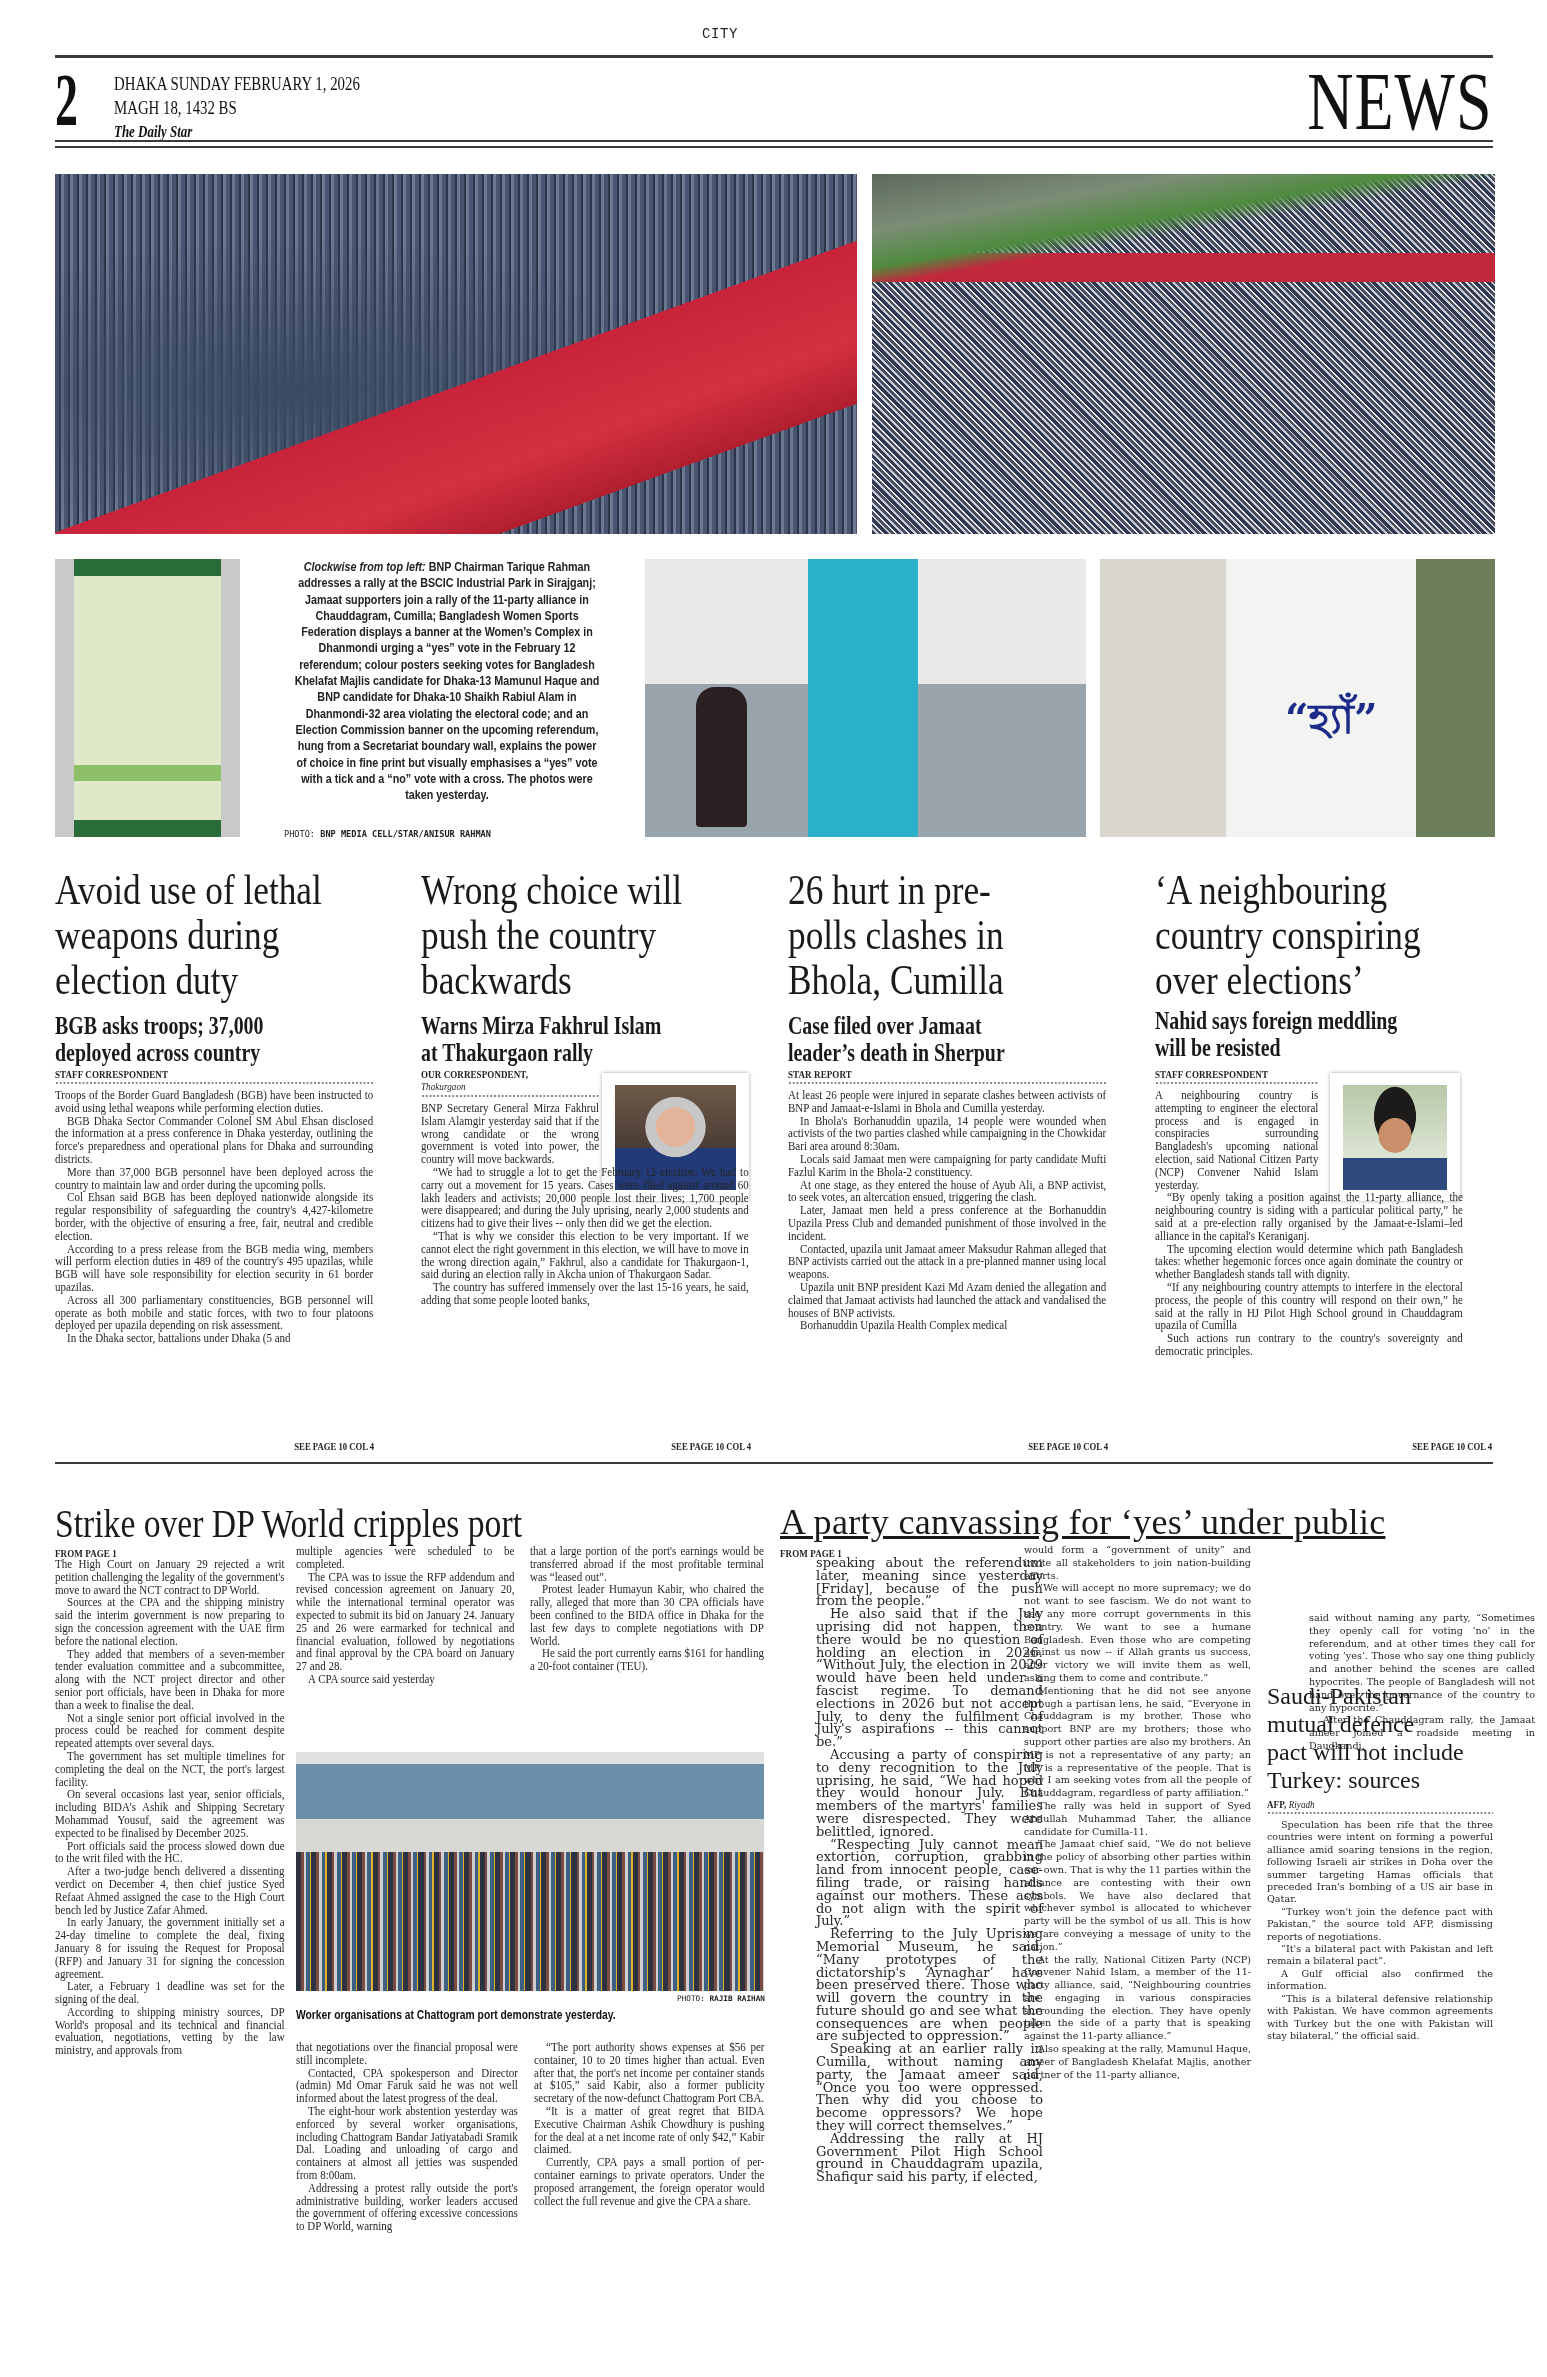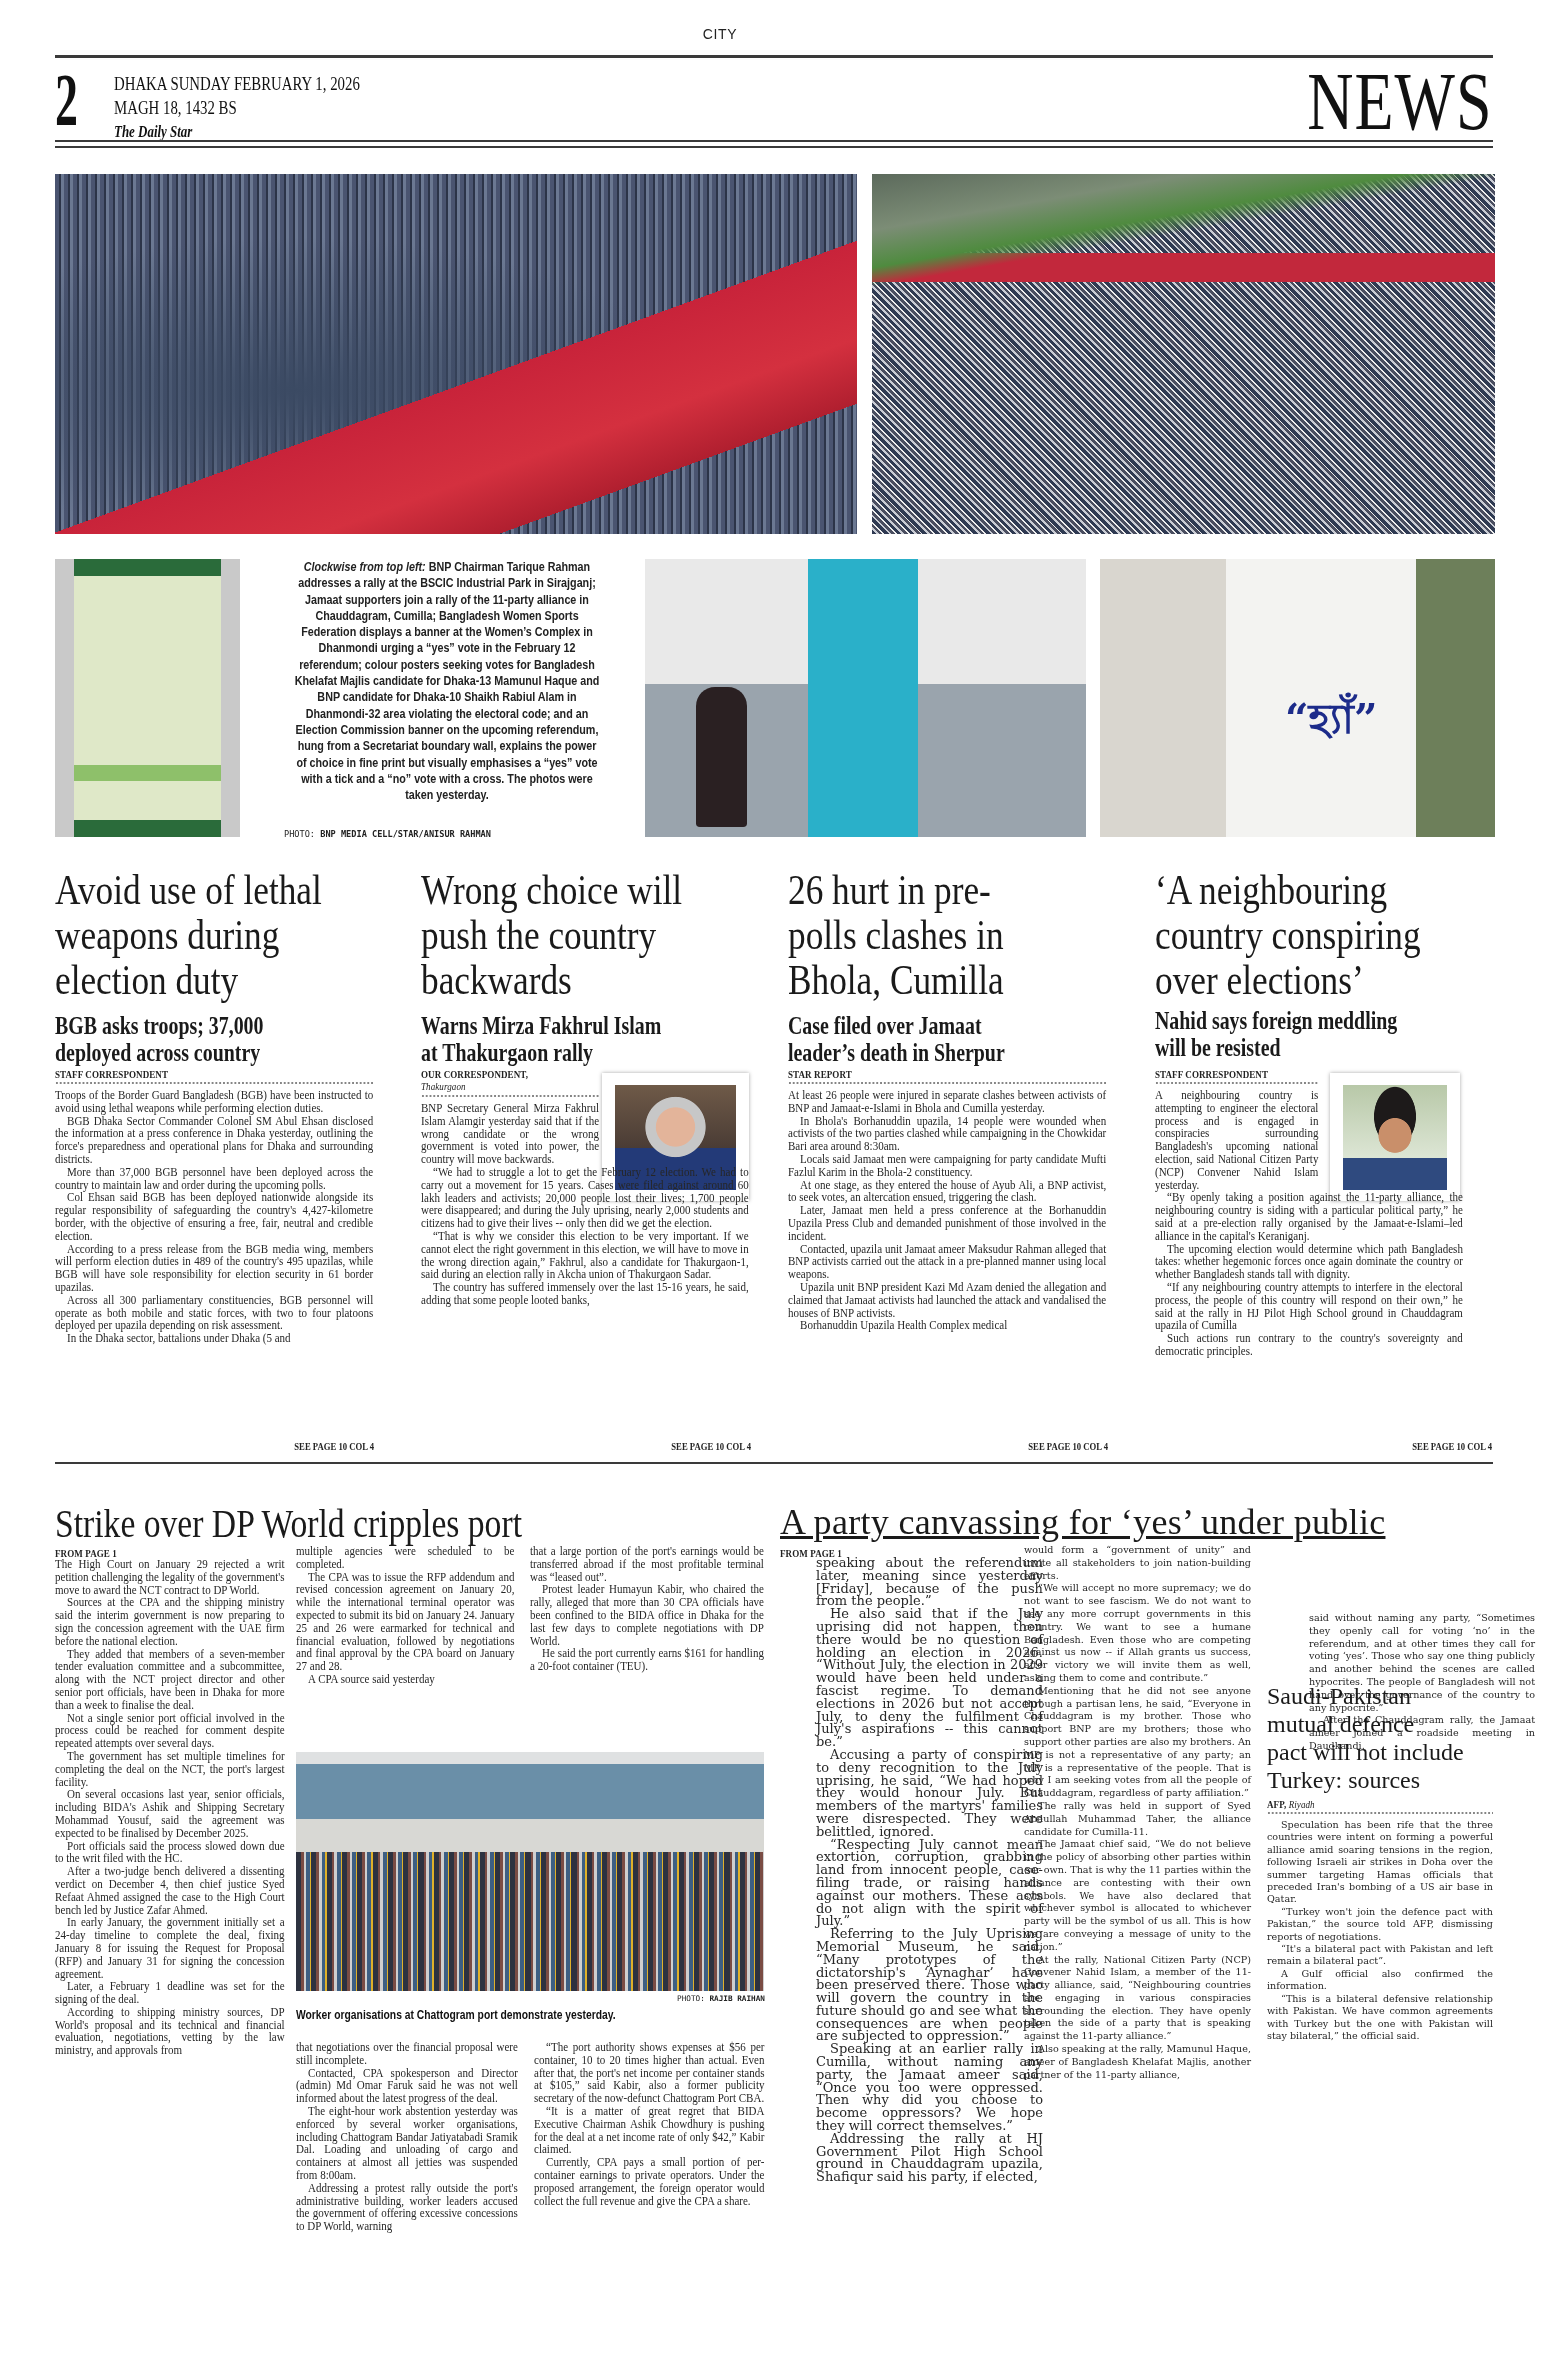--- a/index.html
+++ b/index.html
@@ -2,21 +2,21 @@
 <html style="font-size:10.2px"><head>
 <meta charset="utf-8">
 <style>
   * { box-sizing: border-box; margin: 0; padding: 0; }
   html, body { width: 1548px; height: 2377px; background: #ffffff; overflow: hidden; }
   body { position: relative; font-family: "DejaVu Serif", serif; color: #1d1d1d; }
 
   .abs { position: absolute; }
 
   
-  .section-label { top: 25.5px; left: 0; width: 1440px; text-align: center; font-family: Liberation Sans, sans-serif; font-size: 14px; letter-spacing: 0.6px; color: #222; }
+  .section-label { top: 25.5px; left: 0; width: 1440px; text-align: center; font-family: Liberation Mono, monospace; font-size: 14px; letter-spacing: 0.6px; color: #222; }
   .rule-top { top: 55px; left: 55px; width: 1438px; height: 2.6px; background: #3a3a3a; }
   .page-num { top: 64px; left: 55px; font-family: "Liberation Serif", serif; font-size: 74px; line-height: 72px; font-weight: bold; color: #111; transform: scaleX(0.62); transform-origin: left top; }
   .dateline { top: 72px; left: 114px; font-family: "Liberation Serif", serif; font-size: 19px; line-height: 24px; color: #111; transform: scaleX(0.78); transform-origin: left top; white-space: nowrap; }
   .dateline .brand { font-style: italic; font-weight: bold; font-size: 16.6px; }
   .news-word { top: 63px; right: 55px; font-family: "Liberation Serif", serif; font-size: 82px; line-height: 77px; color: #111; transform: scaleX(0.78); transform-origin: right top; letter-spacing: 1.3px; }
   .rule-double1 { top: 140px; left: 55px; width: 1438px; height: 1.9px; background: #3a3a3a; }
   .rule-double2 { top: 146px; left: 55px; width: 1438px; height: 1.9px; background: #3a3a3a; }
 
   
   .photo { overflow: hidden; }

